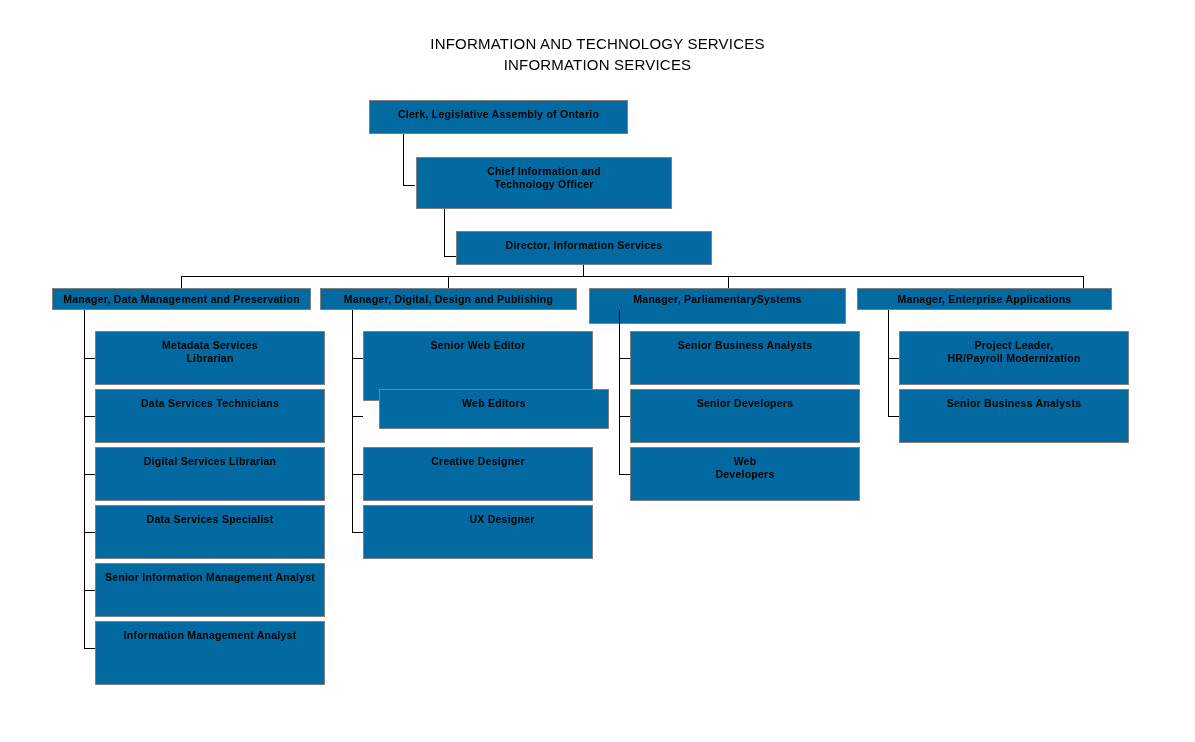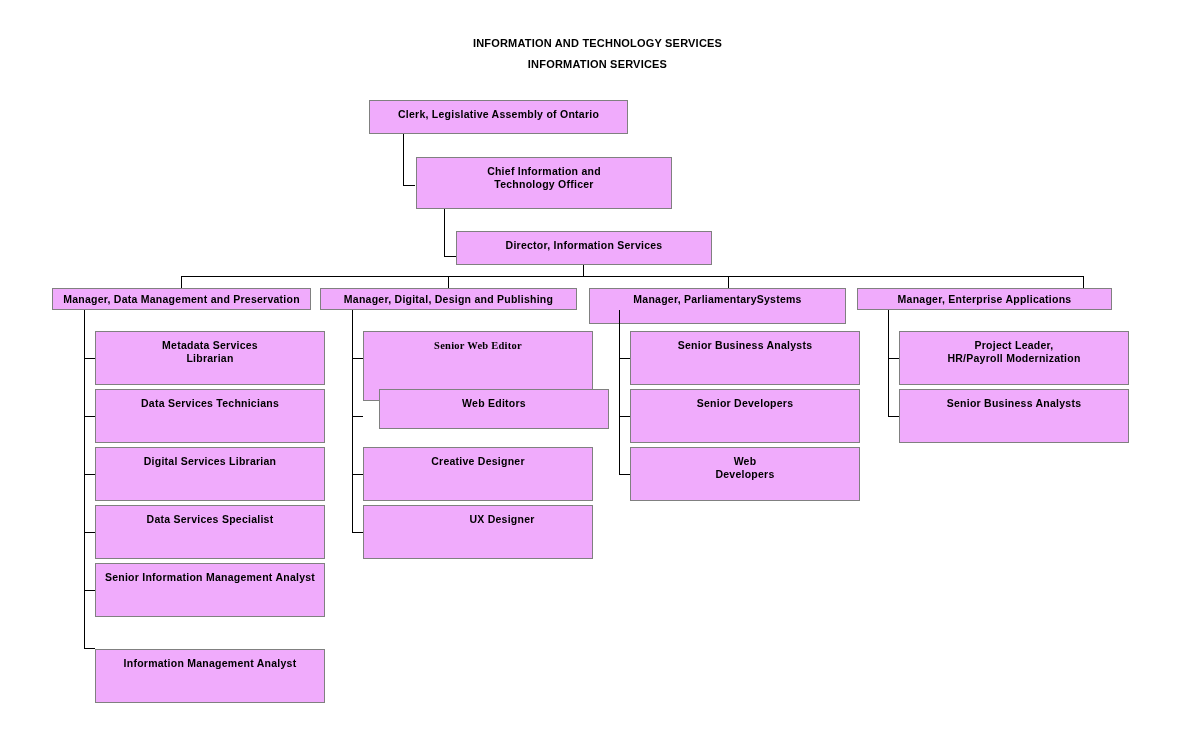--- a/index.html
+++ b/index.html
@@ -19,31 +19,31 @@
     overflow: hidden;
   }
   .title-block {
     position: absolute;
     left: 0;
     top: 33px;
     width: 1195px;
     text-align: center;
   }
   .title-line {
-    font-size: 11px;
-    font-weight: bold;
+    font-size: 15px;
+    font-weight: normal;
     letter-spacing: 0.2px;
     line-height: 21px;
     white-space: nowrap;
   }
   .node {
     position: absolute;
     box-sizing: border-box;
     border: 1px solid #808080;
-    background: #f0abfc;
+    background: #0369a1;
     text-align: center;
     font-size: 10.5px;
     font-weight: bold;
     line-height: 13px;
     color: #000000;
     padding-top: 7px;
     letter-spacing: 0.25px;
   }
   .node.exec {
     font-size: 10.5px;
@@ -120,31 +120,31 @@
   <div class="node" style="left:95px; top:505px; width:230px; height:54px;">
     <span>Data Services Specialist</span>
   </div>
 
   <div class="conn h" style="left:84px; top:590px; width:11px; height:1px;"></div>
   <div class="node" style="left:95px; top:563px; width:230px; height:54px;">
     <span>Senior Information Management Analyst</span>
   </div>
 
   <div class="conn h" style="left:84px; top:648px; width:11px; height:1px;"></div>
-  <div class="node" style="left:95px; top:621px; width:230px; height:54px;margin-top:28px;">
+  <div class="node" style="left:95px; top:621px; width:230px; height:64px;">
     <span>Information Management Analyst</span>
   </div>
 
   <div class="node" style="left:320px; top:288px; width:257px; height:22px; padding-top:4px;">
     <span>Manager, Digital, Design and Publishing</span>
   </div>
   <div class="conn v" style="left:352px; top:310px; width:1px; height:222px;"></div>
 
   <div class="conn h" style="left:352px; top:358px; width:11px; height:1px;"></div>
-  <div class="node" style="left:363px; top:331px; width:230px; height:70px;font-family:Liberation Serif, serif;">
+  <div class="node" style="left:363px; top:331px; width:230px; height:70px;">
     <span>Senior Web Editor</span>
   </div>
 
   <div class="conn h" style="left:352px; top:416px; width:11px; height:1px;"></div>
   <div class="node" style="left:363px; top:389px; width:230px; height:40px;margin-left:16px;">
     <span>Web Editors</span>
   </div>
 
   <div class="conn h" style="left:352px; top:474px; width:11px; height:1px;"></div>
   <div class="node" style="left:363px; top:447px; width:230px; height:54px;">

